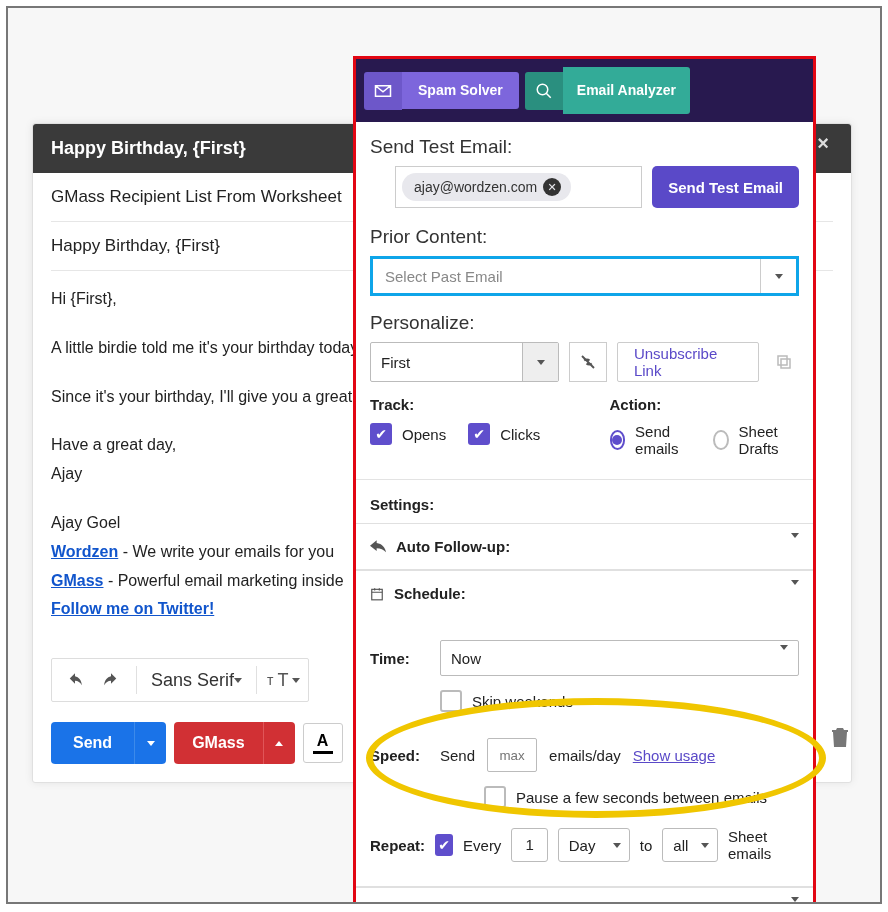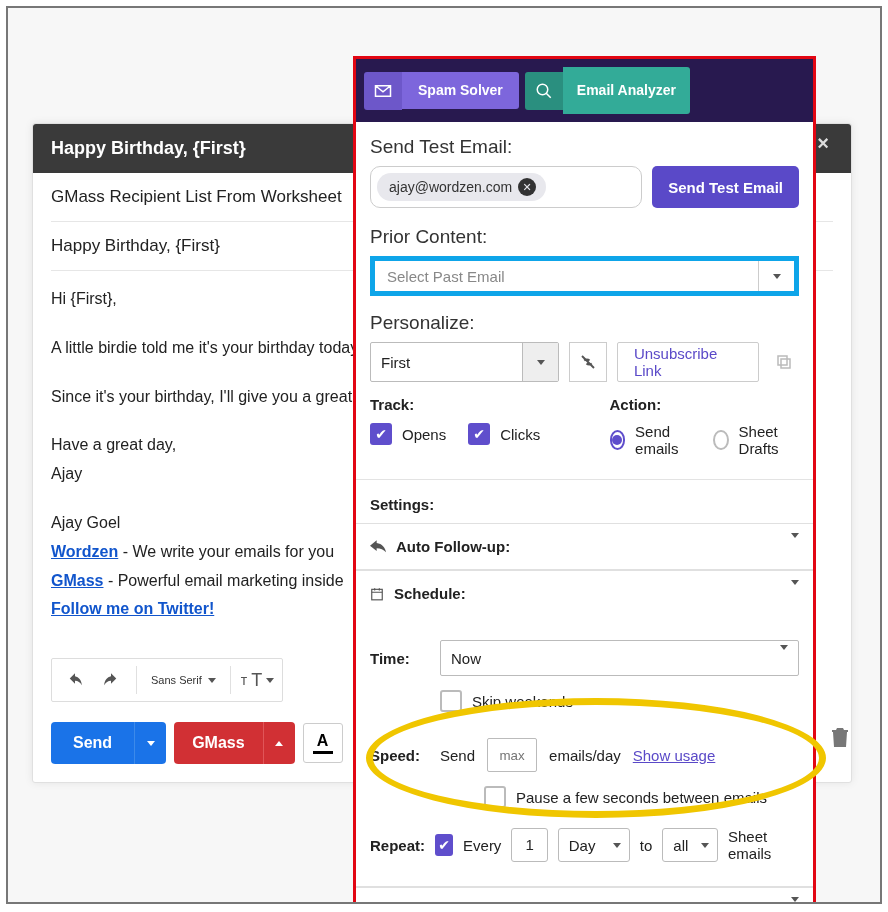--- a/index.html
+++ b/index.html
@@ -74,21 +74,21 @@
     gap: 6px;
     width: fit-content;
   }
   .tool-btn {
     width: 30px; height: 30px;
     display: flex; align-items: center; justify-content: center;
     color: #555;
     cursor: pointer;
   }
   .v-sep { width: 1px; height: 28px; background: #e0e0e0; margin: 0 4px; }
-  .font-dd { display:flex; align-items:center; gap:6px; font-size:11px; color:#333; padding: 0 4px; cursor:pointer;}
+  .font-dd { display:flex; align-items:center; font-size:18px; color:#333; padding: 0 4px; cursor:pointer;}
   .caret-d { width:0;height:0;border-left:4px solid transparent;border-right:4px solid transparent;border-top:5px solid #555; }
   .actions-row {
     display: flex;
     gap: 8px;
     margin-top: 20px;
     align-items: center;
   }
   .btn-send {
     display: flex;
     background: #1a73e8;
@@ -145,27 +145,27 @@
     color:#fff; border-radius:3px 0 0 3px;
   }
   .tab .lbl { color:#fff; font-weight:700; font-size:14px; padding: 11px 16px; border-radius:0 3px 3px 0; cursor:pointer; text-align:center; line-height:1.1;}
   .tab.spam .ic{ background:#6d57c9;} .tab.spam .lbl{ background:#7d66dc; }
   .tab.link .ic{ background:#2f96ac;} .tab.link .lbl{ background:#38b5c9; }
   .tab.ana .ic{ background:#2a8f7f;} .tab.ana .lbl{ background:#33ab98; padding:16px 14px; min-width:84px;}
   .panel-inner { padding: 14px 14px 10px; font-size:15px; color:#222; }
   .plabel { margin-bottom:8px; color:#333; font-size:19px;}
   .test-row { display:flex; gap:10px; margin-bottom:18px;}
   .chip-input {
-    flex:1; border:1px solid #ccc; border-radius:10px;
-    padding:6px; display:flex; align-items:center;
+    flex:1; border:1px solid #ccc; border-radius:0;
+    padding:6px; display:flex; align-items:center;margin-left:25px;
   }
   .chip { background:#e8e8ed; border-radius:14px; padding:5px 10px 5px 12px; display:flex; align-items:center; gap:6px; font-size:14px; color:#333;}
   .chip .xc { width:18px;height:18px;background:#333;border-radius:50%;display:flex;align-items:center;justify-content:center;color:#e8e8ed;font-size:11px;cursor:pointer;}
   .btn-purple { background:#5a49c8; color:#fff; font-weight:700; padding:11px 16px; border-radius:5px; font-size:15px; cursor:pointer; display:flex; align-items:center;}
-  .input-box { width:100%; border:5px solid #0ea5e9; height:40px; display:flex; align-items:center; padding:0 12px; color:#888; position:relative;}
+  .input-box { width:100%; border:3px solid #0ea5e9; height:40px; display:flex; align-items:center; padding:0 12px; color:#888; position:relative;}
   .dd-caret { position:absolute; right:0; top:0; width:36px; height:100%; border-left:1px solid #ccc; display:flex; align-items:center; justify-content:center; cursor:pointer;}
   .perso-row { display:flex; gap:10px; align-items:center; margin-bottom:14px;}
   .sel { border:1px solid #bbb; height:40px; display:flex; align-items:center; padding:0 10px; color:#222; background:#fff; position:relative; border-radius:2px;}
   .sel .dd-caret { border-left:1px solid #bbb; background:#eee;}
   .sq-btn { width:40px; height:40px; border:1px solid #ccc; display:flex; align-items:center; justify-content:center; cursor:pointer; color:#555;}
   .unsub { border:1px solid #ccc; height:40px; display:flex; align-items:center; padding:0 16px; color:#5a49c8; cursor:pointer; border-radius:2px;}
   .copy-ic { color:#bbb; font-size:18px; cursor:pointer; padding:0 6px;}
   .bold { font-weight:700; }
   .track-row { display:flex; gap:50px; margin-top:6px; margin-bottom:12px; }
   .col { flex:1; }

